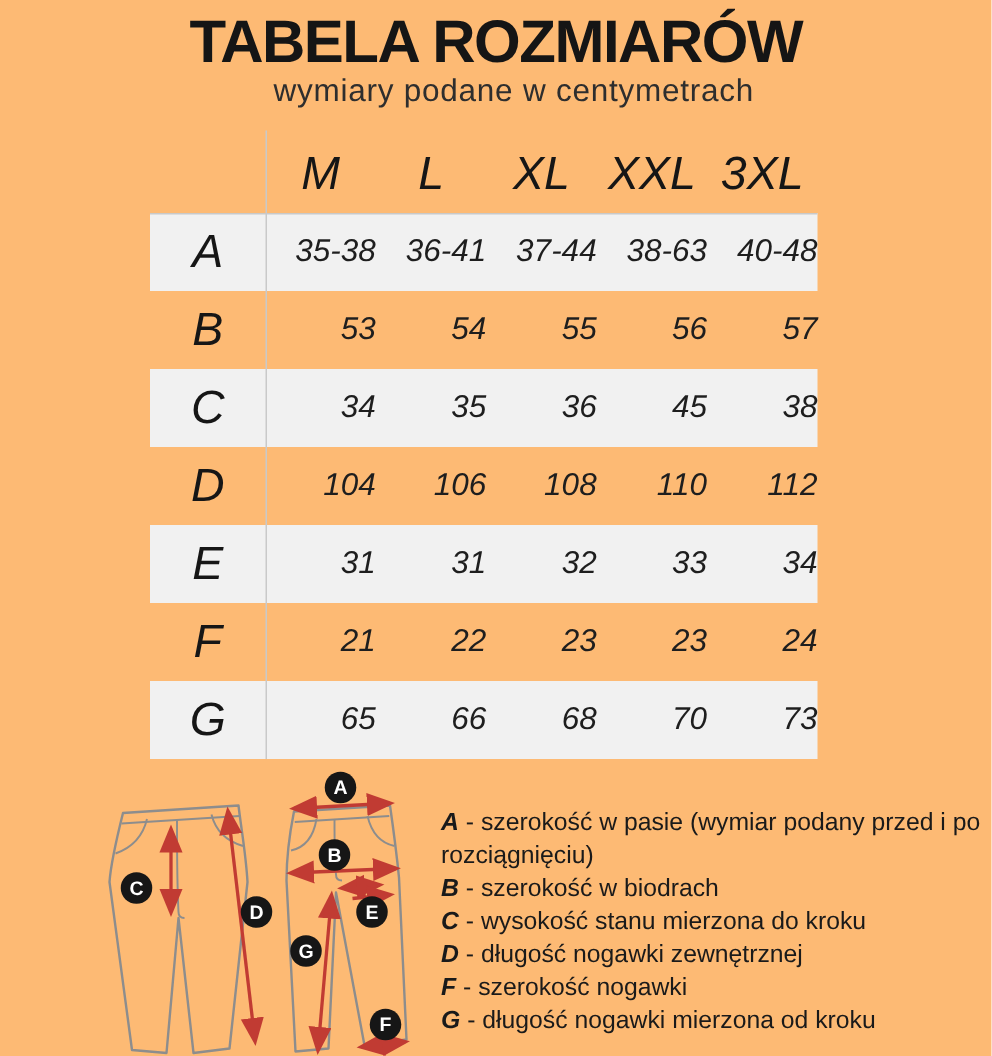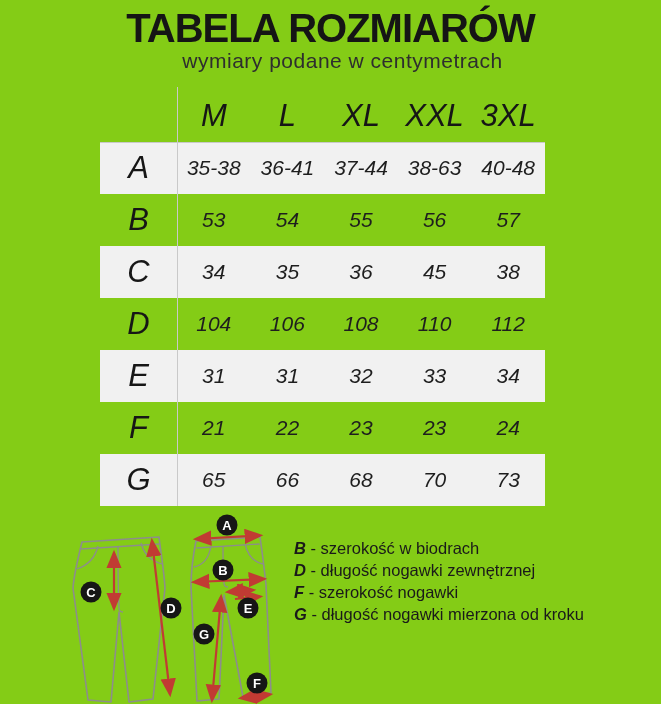--- a/index.html
+++ b/index.html
@@ -1,19 +1,19 @@
 <!DOCTYPE html>
 <html><head>
 <meta charset="utf-8">
 <style>
   html,body{margin:0;padding:0;background:#ffffff;}
   .page{
     position:relative;
     width:661px;height:704px;
-    background:#84cc16;
+    background:#fdba74;
     font-family:"Liberation Sans", sans-serif;
     color:#1b1b1b;
     overflow:hidden;
   }
   
   .title{
     position:absolute;left:0;top:6px;width:100%;
     text-align:center;
     font-size:40px;font-weight:700;letter-spacing:-1px;
     color:#151515;
@@ -28,21 +28,21 @@
   .size-table{
     position:absolute;left:100px;top:90px;width:445px;
     font-style:italic;
   }
   .thead{display:flex;height:52px;align-items:center;}
   .th{flex:1;text-align:center;font-size:31px;color:#161616;}
   .th.corner{flex:none;width:77px;}
   .tbody .trow{display:flex;height:52px;align-items:center;}
   .tbody .trow:nth-child(odd){background:#f1f1f1;}
   .tlabel{flex:none;width:77px;text-align:center;font-size:31px;color:#161616;}
-  .td{flex:1;text-align:center;font-size:21px;color:#1e1e1e;}
+  .td{flex:1;text-align:right;font-size:21px;color:#1e1e1e;}
   .vline{position:absolute;left:77px;top:-3px;width:1px;height:419px;background:#c9c9c9;}
   .hline{position:absolute;left:0;top:52px;width:100%;height:1px;background:#c9c9c9;}
   
   .pants-front{position:absolute;left:60px;top:532px;}
   .pants-back{position:absolute;left:190px;top:509px;}
   .legend{
     position:absolute;left:294px;top:537px;width:364px;
     font-size:16.5px;line-height:22px;color:#1a1a1a;
   }
   .legend-item{margin:0;}
@@ -188,19 +188,21 @@
       <circle class="mcirc" cx="14" cy="125" r="10.5"></circle>
       <text class="mtext" x="14" y="129.5">G</text>
     </g>
     <g>
       <circle class="mcirc" cx="67" cy="174" r="10.5"></circle>
       <text class="mtext" x="67" y="178.5">F</text>
     </g>
   </svg>
 
   <div class="legend">
+    <p class="legend-item"><span class="lkey">A</span><span> - </span><span>szerokość w pasie (wymiar podany przed i po rozciągnięciu)</span></p>
     <p class="legend-item"><span class="lkey">B</span><span> - </span><span>szerokość w biodrach</span></p>
+    <p class="legend-item"><span class="lkey">C</span><span> - </span><span>wysokość stanu mierzona do kroku</span></p>
     <p class="legend-item"><span class="lkey">D</span><span> - </span><span>długość nogawki zewnętrznej</span></p>
     <p class="legend-item"><span class="lkey">F</span><span> - </span><span>szerokość nogawki</span></p>
     <p class="legend-item"><span class="lkey">G</span><span> - </span><span>długość nogawki mierzona od kroku</span></p>
   </div>
 
 </div>
 
 </body></html>

